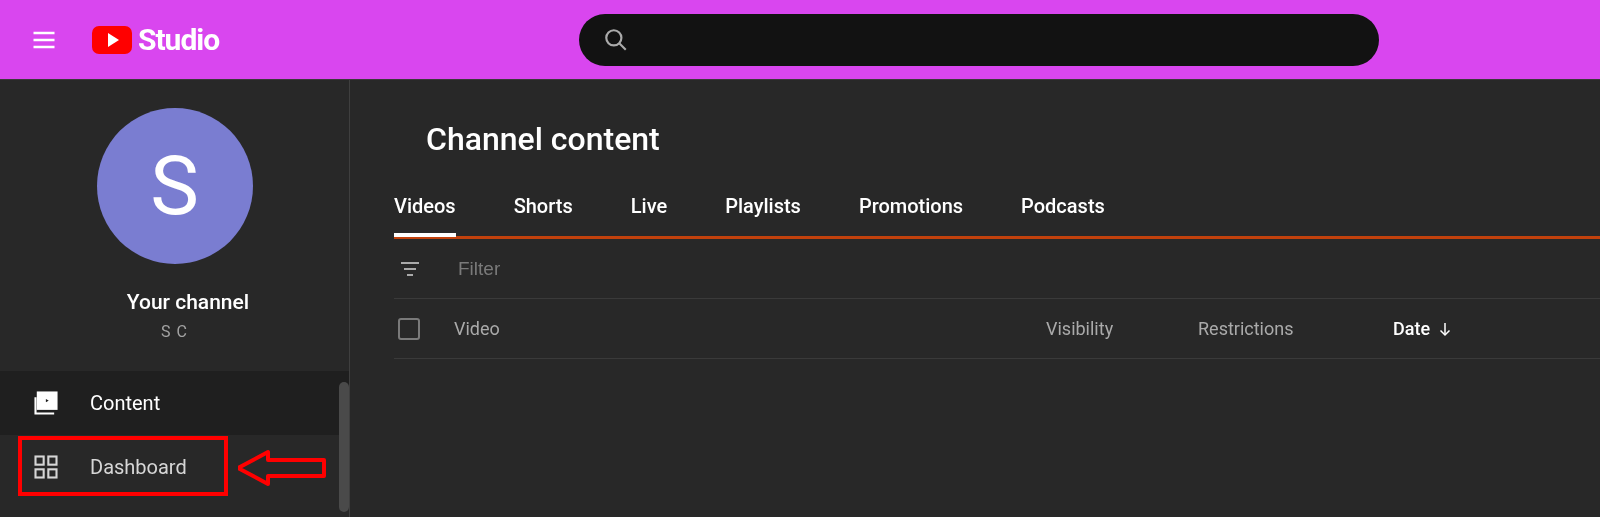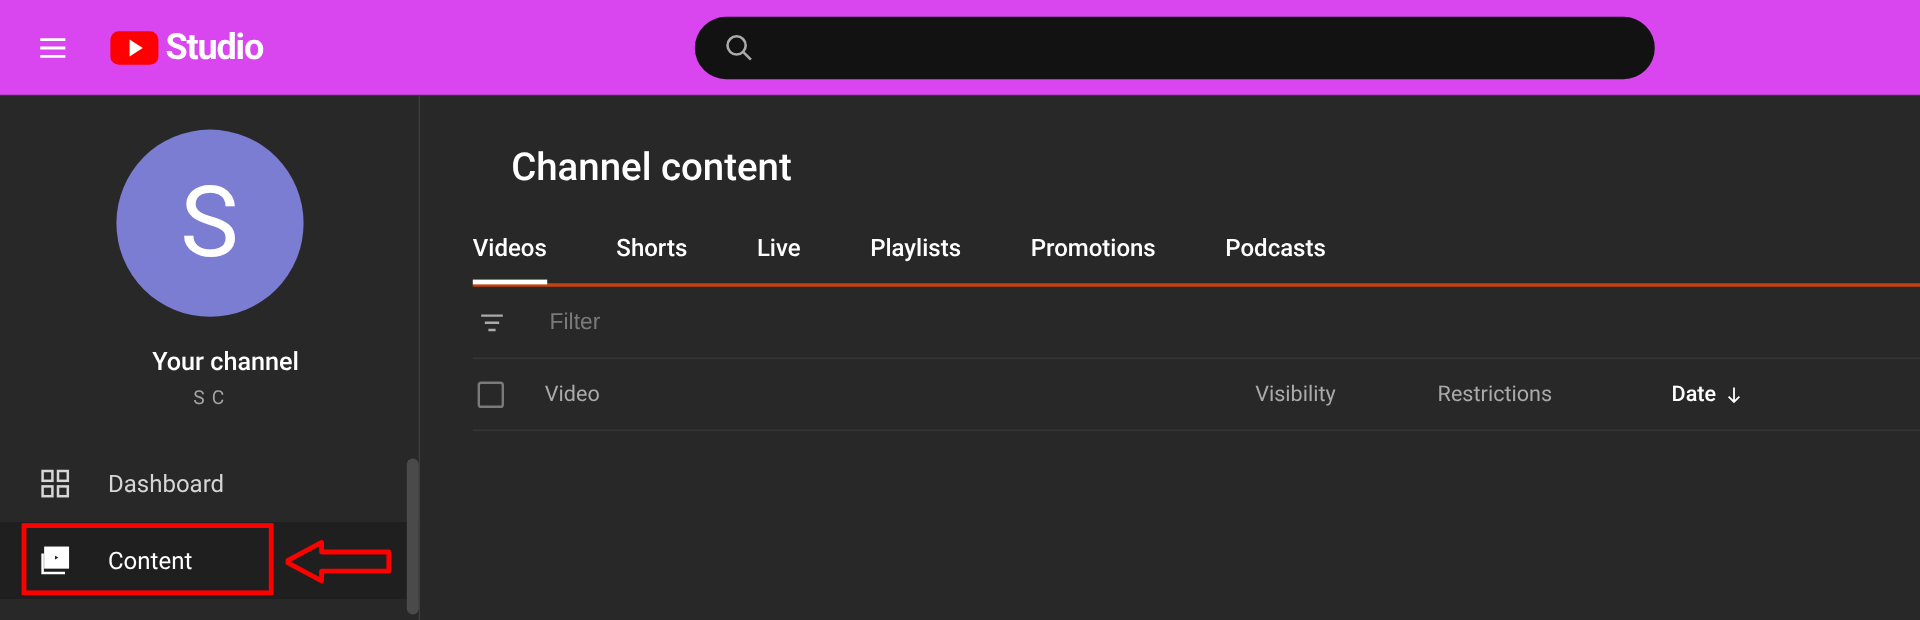--- a/index.html
+++ b/index.html
@@ -252,36 +252,36 @@
   </div>
 </div>
 
 <div class="sidebar">
   <div class="profile">
     <div class="avatar">S</div>
     <div class="channel-label">Your channel</div>
     <div class="channel-sub">S C</div>
   </div>
   <div class="nav">
+    <div class="nav-item active">
+      <svg viewBox="0 0 24 24" stroke-width="1.8">
+          <rect x="5" y="3" width="16" height="14" fill="#fff"></rect>
+          <polygon points="11,7 11,13 16,10" fill="#1f1f1f"></polygon>
+          <path d="M3 7v14h16" stroke="#fff" fill="none"></path>
+        </svg>
+      <span>Content</span>
+    </div>
     <div class="nav-item">
       <svg viewBox="0 0 24 24" stroke-width="1.8">
           <rect x="3" y="3" width="7" height="7"></rect>
           <rect x="14" y="3" width="7" height="7"></rect>
           <rect x="3" y="14" width="7" height="7"></rect>
           <rect x="14" y="14" width="7" height="7"></rect>
         </svg>
       <span>Dashboard</span>
-    </div>
-    <div class="nav-item active">
-      <svg viewBox="0 0 24 24" stroke-width="1.8">
-          <rect x="5" y="3" width="16" height="14" fill="#fff"></rect>
-          <polygon points="11,7 11,13 16,10" fill="#1f1f1f"></polygon>
-          <path d="M3 7v14h16" stroke="#fff" fill="none"></path>
-        </svg>
-      <span>Content</span>
     </div>
   </div>
 </div>
 
 <div class="annotation-box"></div>
 <svg class="annotation-arrow" width="90" height="40">
   <polygon points="0,20 30,4 30,12 86,12 86,28 30,28 30,36" fill="none" stroke="#FF0000" stroke-width="4" stroke-linejoin="round"></polygon>
 </svg>
 
 <div class="main">

